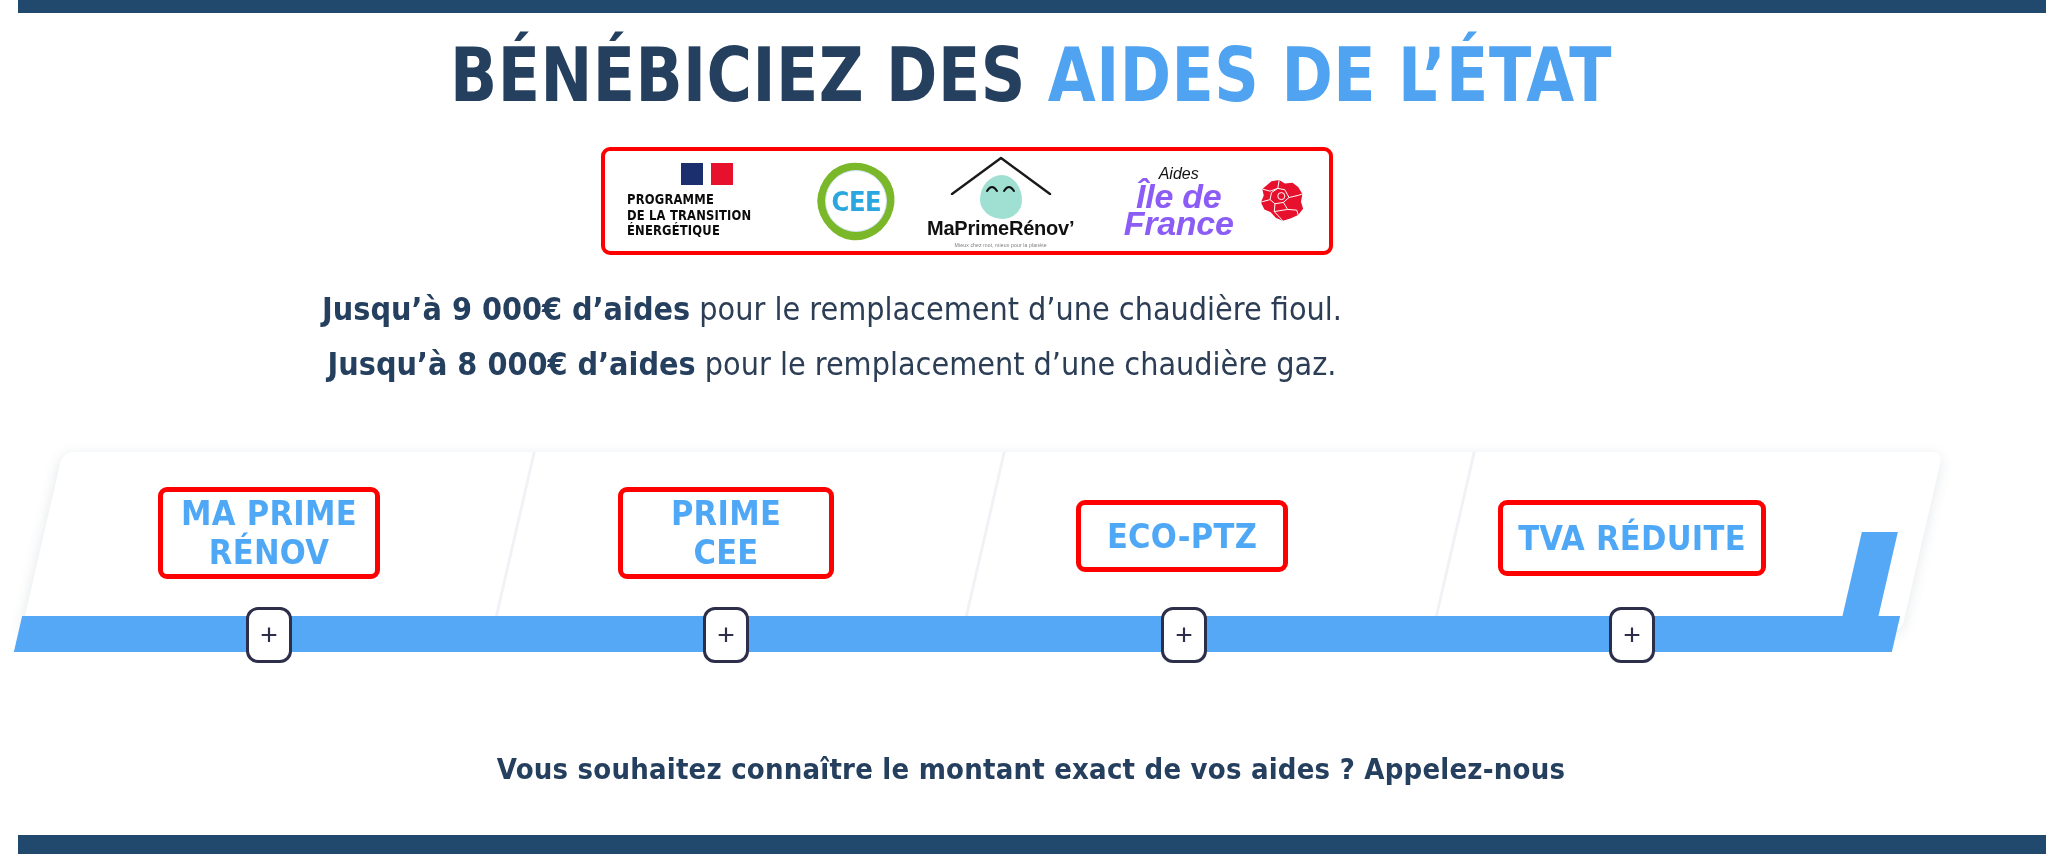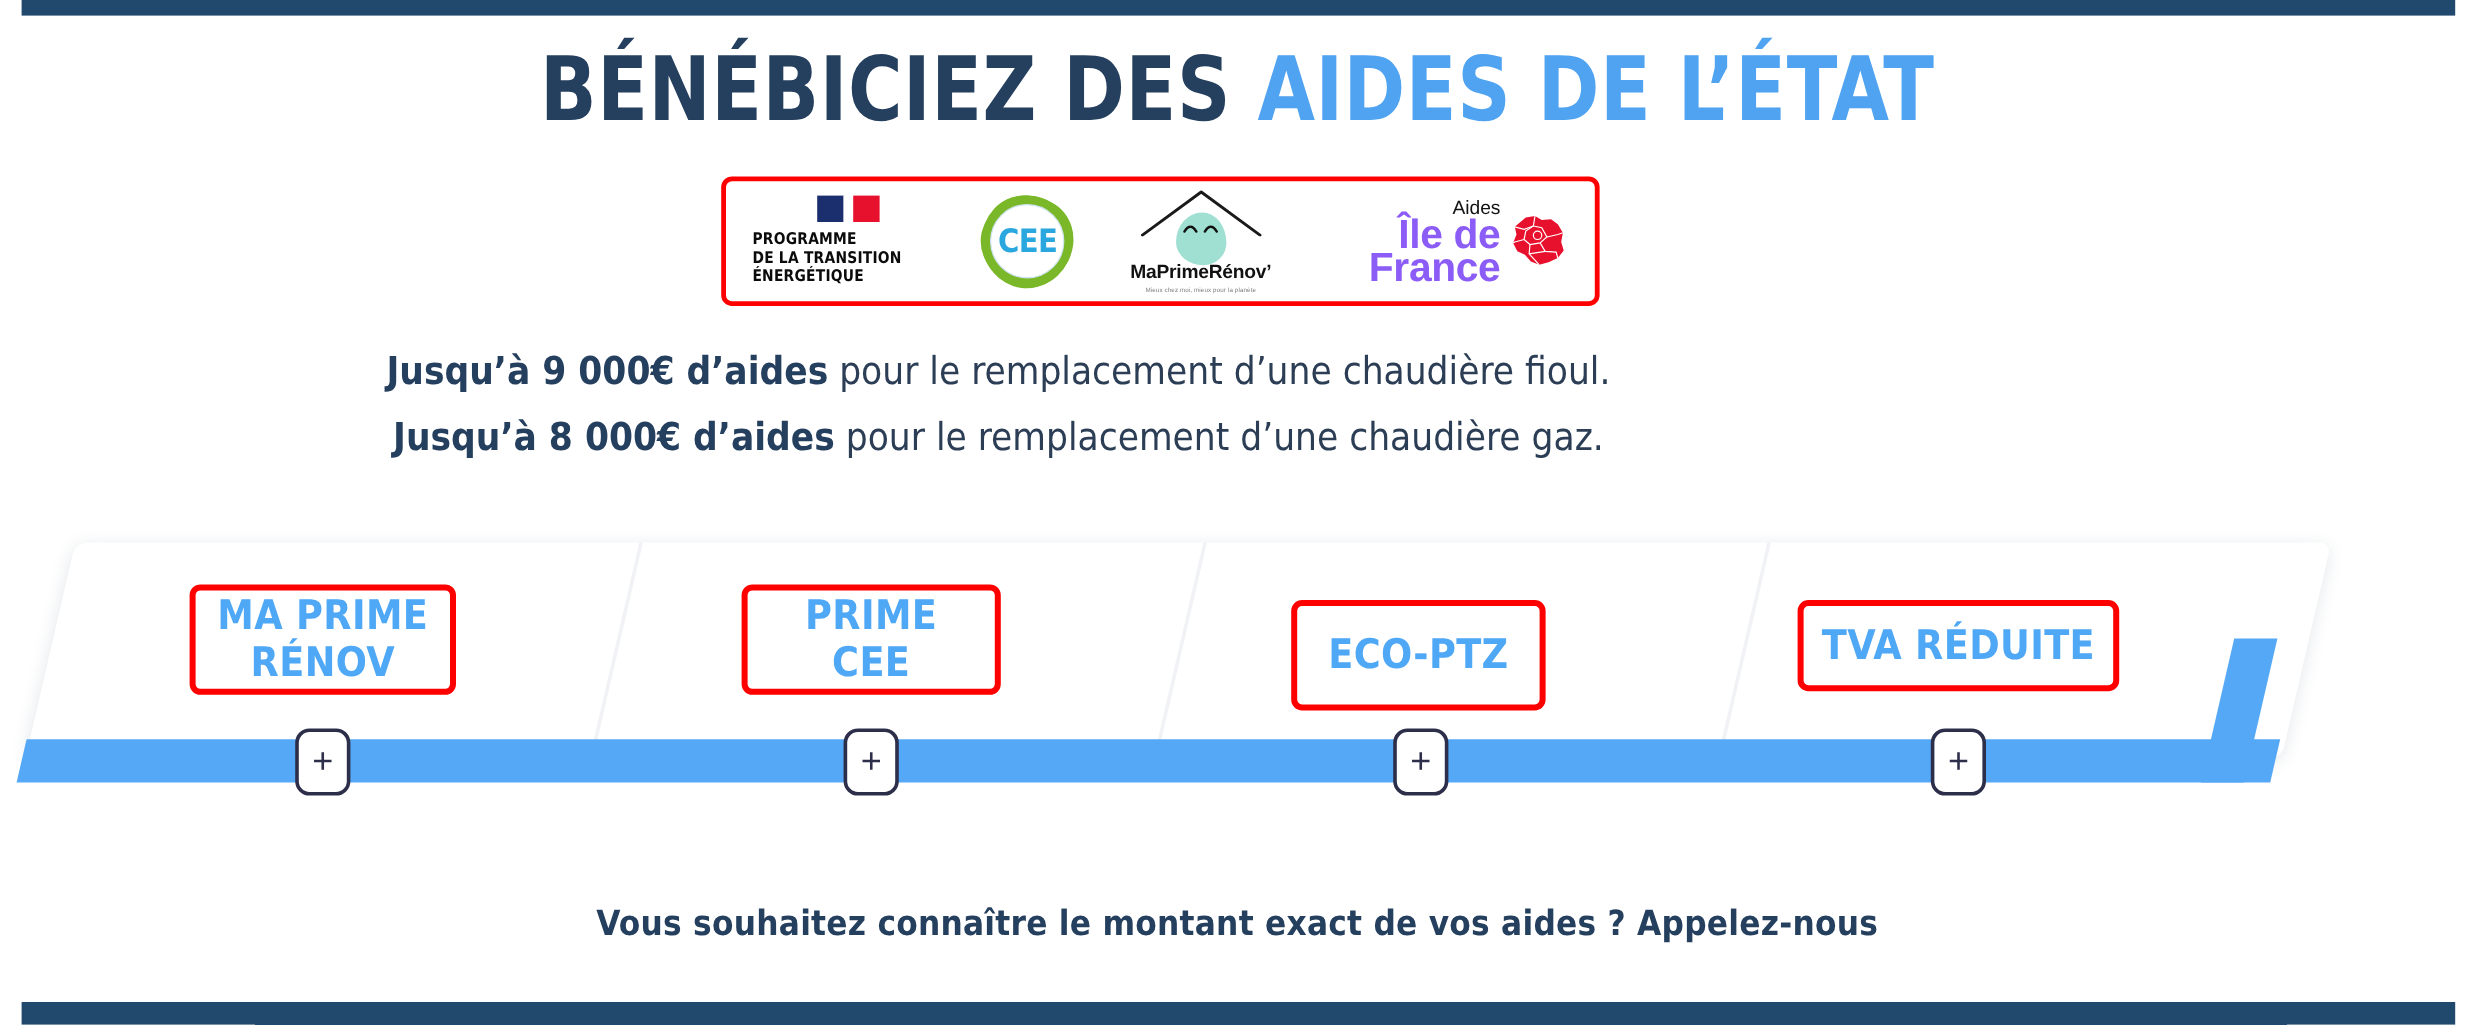--- a/index.html
+++ b/index.html
@@ -139,37 +139,37 @@
     position: absolute;
     left: 31px; top: 20px;
     width: 42px; height: 44px;
     background: #9FE0D3;
     border-radius: 52% 48% 46% 54% / 56% 58% 42% 44%;
   }
   .mpr-eyes { position: absolute; left: 36px; top: 27px; width: 32px; height: 12px; }
   .mpr-name {
     font-family: "Liberation Sans", sans-serif;
     font-weight: 700;
-    font-size: 16px;
+    font-size: 20px;
     color: #111111;
     letter-spacing: -0.2px;
     text-align: center;
   }
   .mpr-tag {
     font-family: "Liberation Sans", sans-serif;
     font-size: 5.2px;
     color: #7d7d7d;
     text-align: center;
     margin-top: 2px;
     letter-spacing: 0.1px;
   }
 
   
   .idf { flex-direction: row; align-items: center; width: 200px; }
-  .idf-txt { text-align: right; margin-right: 6px; }
+  .idf-txt { text-align: center; margin-right: 6px; font-style: italic; }
   .idf-small {
     font-family: "Liberation Sans", sans-serif;
     font-size: 16px;
     color: #111111;
     line-height: 18px;
   }
   .idf-big {
     font-family: "Liberation Sans", sans-serif;
     font-weight: 700;
     font-size: 34px;
@@ -386,21 +386,21 @@
   <div class="aid-box" style="left:618px; top:47px; width:216px; height:92px;">
     <div>
       <div>PRIME</div>
       <div>CEE</div>
     </div>
   </div>
   <div class="plus-btn" style="left:703px; top:167px;">
     <span>+</span>
   </div>
 
-  <div class="aid-box" style="left:1076px; top:60px; width:212px; height:92px;">
+  <div class="aid-box" style="left:1076px; top:60px; width:212px; height:72px;">
     <div>
       <div>ECO-PTZ</div>
     </div>
   </div>
   <div class="plus-btn" style="left:1161px; top:167px;">
     <span>+</span>
   </div>
 
   <div class="aid-box" style="left:1498px; top:60px; width:268px; height:76px;justify-content:center;">
     <div>

